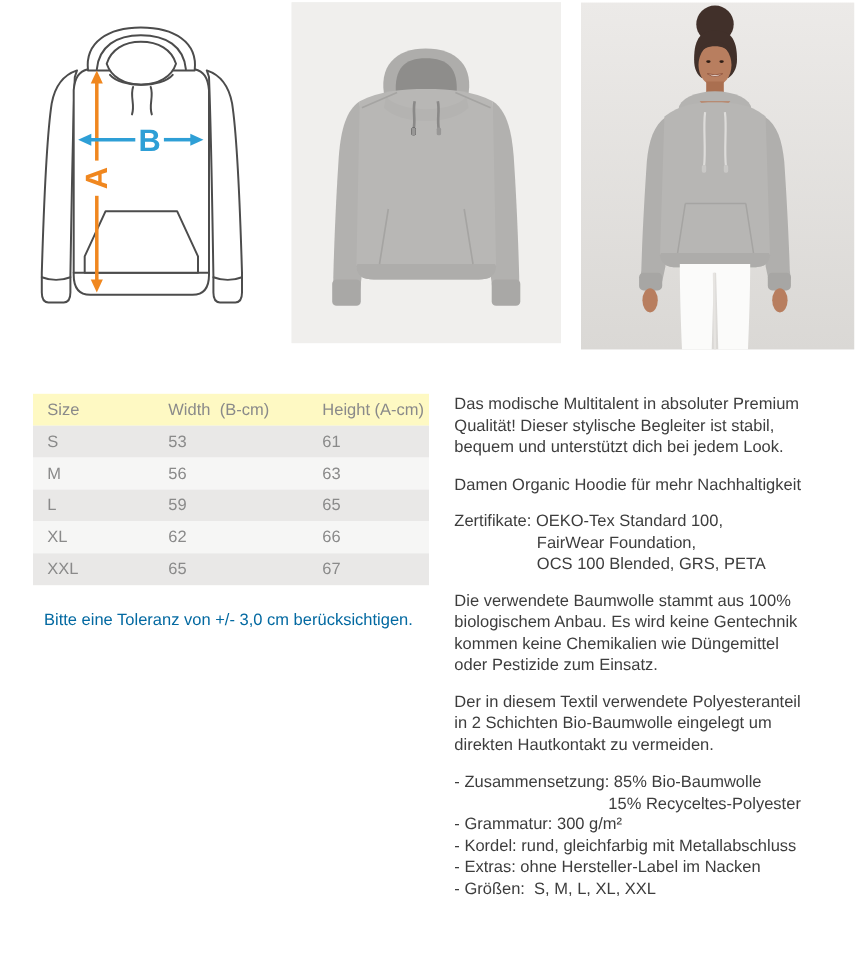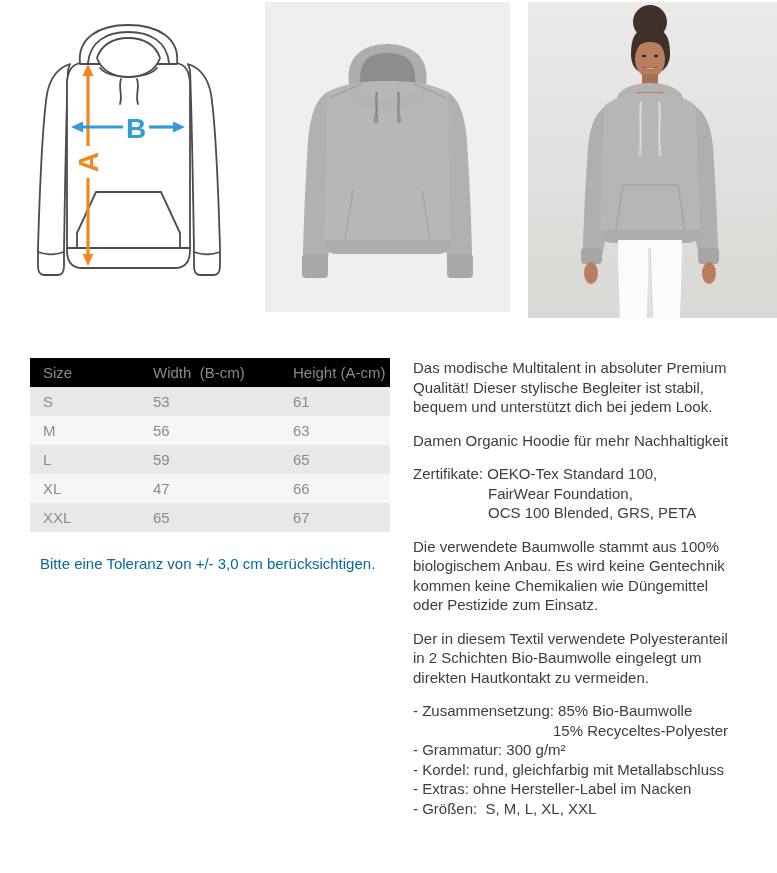--- a/index.html
+++ b/index.html
@@ -21,21 +21,21 @@
     border-collapse:collapse;table-layout:fixed;
     font-size:15px;color:#8a8a8a;
   }
   .size-table col.c1{width:110px;}
   .size-table col.c2{width:140px;}
   .size-table col.c3{width:110px;}
   .size-table th,.size-table td{
     height:29px;padding:0 0 0 13px;text-align:left;vertical-align:middle;
     font-weight:400;white-space:pre-wrap;
   }
-  .size-table .row-head{background:#000000;}
+  .size-table .row-head{background:#fef9c3;}
   .size-table .row-odd{background:#e9e8e7;}
   .size-table .row-even{background:#f6f6f5;}
 
   .tolerance{
     position:absolute;left:40px;top:555px;width:360px;
     font-size:15px;color:#0369a1;white-space:pre-wrap;
   }
 
   
   .desc{
@@ -192,21 +192,21 @@
     <td>56</td>
     <td>63</td>
   </tr>
   <tr class="row-odd">
     <td>L</td>
     <td>59</td>
     <td>65</td>
   </tr>
   <tr class="row-even">
     <td>XL</td>
-    <td>47</td>
+    <td>62</td>
     <td>66</td>
   </tr>
   <tr class="row-odd">
     <td>XXL</td>
     <td>65</td>
     <td>67</td>
   </tr>
 </tbody>
   </table>
 

